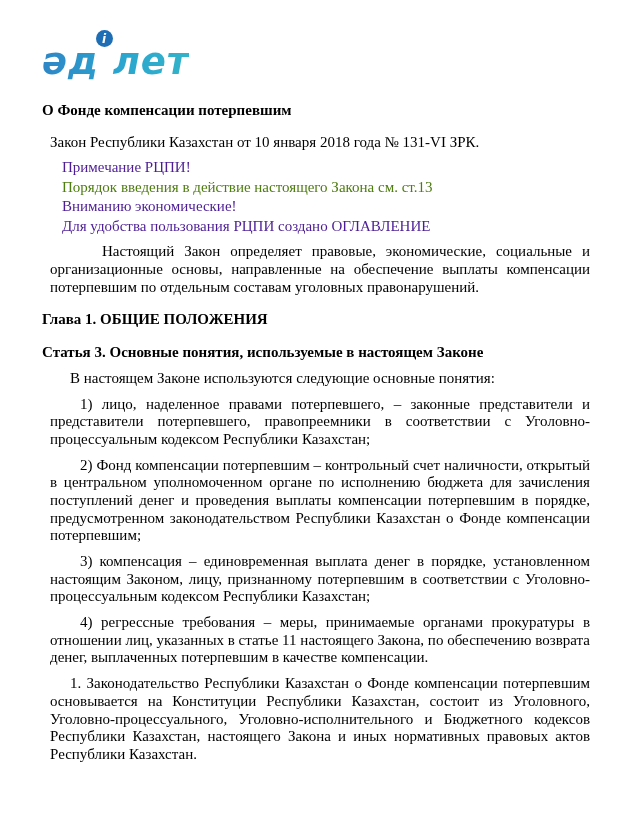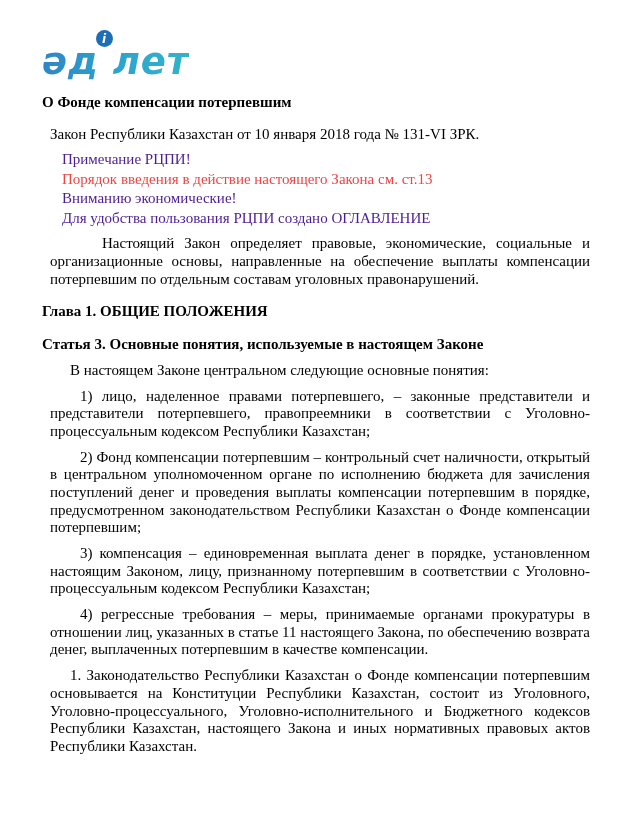--- a/index.html
+++ b/index.html
@@ -13,21 +13,21 @@
     font-family: "Liberation Serif", serif;
     font-size: 15px;
     line-height: 1.18;
     color: #000000;
     overflow: hidden;
   }
 
   
   .logo {
     height: 50px;
-    margin-bottom: 14px;
+    margin-bottom: 22px;
     display: flex;
     align-items: flex-end;
   }
   .logo-word {
     font-family: "DejaVu Sans", sans-serif;
     font-style: italic;
     font-weight: bold;
     font-size: 37px;
     letter-spacing: 1px;
     background: linear-gradient(90deg, #2e86c6 0%, #2ba6cf 55%, #33b3c9 100%);
@@ -63,21 +63,21 @@
     font-weight: bold;
     margin: 0 0 14px 0;
   }
   .law-line { margin: 0 0 7px 8px; }
 
   .note {
     margin-left: 20px;
     line-height: 1.3;
   }
   .note-red { color: #4c1d95; }
-  .note-link { color: #ef4444; cursor: pointer; }
+  .note-link { color: #4d7c0f; cursor: pointer; }
 
   .para {
     text-align: justify;
     text-align-last: left;
     margin: 8px;
   }
   .intro-para { margin-top: 7px; text-indent: 52px; }
   .indent-sm { text-indent: 20px; }
   .indent-md { text-indent: 30px; }
 
@@ -107,21 +107,21 @@
   <div class="note note-red">Примечание РЦПИ!</div>
   <div class="note note-link">Порядок введения в действие настоящего Закона см. ст.13</div>
   <div class="note note-red">Вниманию экономические!</div>
   <div class="note note-red">Для удобства пользования РЦПИ создано ОГЛАВЛЕНИЕ</div>
 
   <p class="para intro-para">Настоящий Закон определяет правовые, экономические, социальные и организационные основы, направленные на обеспечение выплаты компенсации потерпевшим по отдельным составам уголовных правонарушений.</p>
 
   <div class="heading">Глава 1. ОБЩИЕ ПОЛОЖЕНИЯ</div>
 
   <div class="heading heading-tight">Статья 3. Основные понятия, используемые в настоящем Законе</div>
-  <p class="para indent-sm">В настоящем Законе центральном следующие основные понятия:</p>
+  <p class="para indent-sm">В настоящем Законе используются следующие основные понятия:</p>
   <p class="para indent-md">1) лицо, наделенное правами потерпевшего, – законные представители и представители потерпевшего, правопреемники в соответствии с Уголовно-процессуальным кодексом Республики Казахстан;</p>
   <p class="para indent-md">2) Фонд компенсации потерпевшим – контрольный счет наличности, открытый в центральном уполномоченном органе по исполнению бюджета для зачисления поступлений денег и проведения выплаты компенсации потерпевшим в порядке, предусмотренном законодательством Республики Казахстан о Фонде компенсации потерпевшим;</p>
   <p class="para indent-md">3) компенсация – единовременная выплата денег в порядке, установленном настоящим Законом, лицу, признанному потерпевшим в соответствии с Уголовно-процессуальным кодексом Республики Казахстан;</p>
   <p class="para indent-md">4) регрессные требования – меры, принимаемые органами прокуратуры в отношении лиц, указанных в статье 11 настоящего Закона, по обеспечению возврата денег, выплаченных потерпевшим в качестве компенсации.</p>
 
   <p class="para indent-sm">1. Законодательство Республики Казахстан о Фонде компенсации потерпевшим основывается на Конституции Республики Казахстан, состоит из Уголовного, Уголовно-процессуального, Уголовно-исполнительного и Бюджетного кодексов Республики Казахстан, настоящего Закона и иных нормативных правовых актов Республики Казахстан.</p>
 
 </div>
 
 </body></html>

